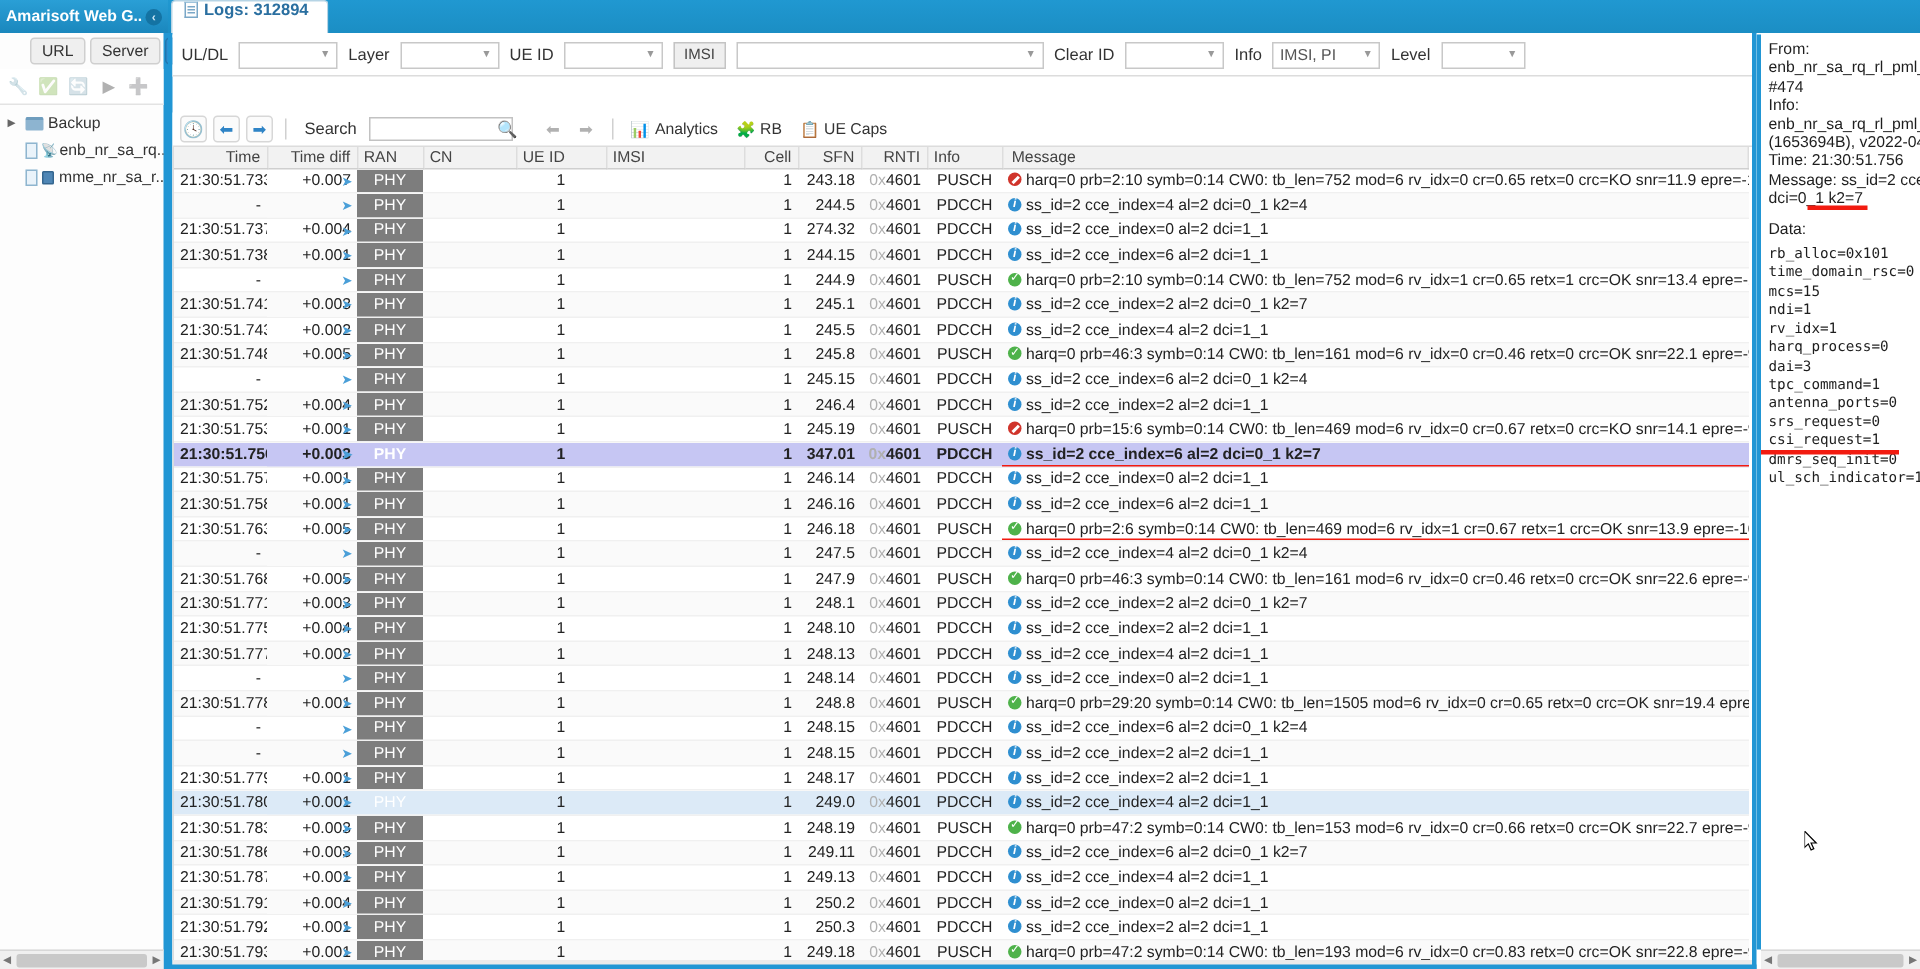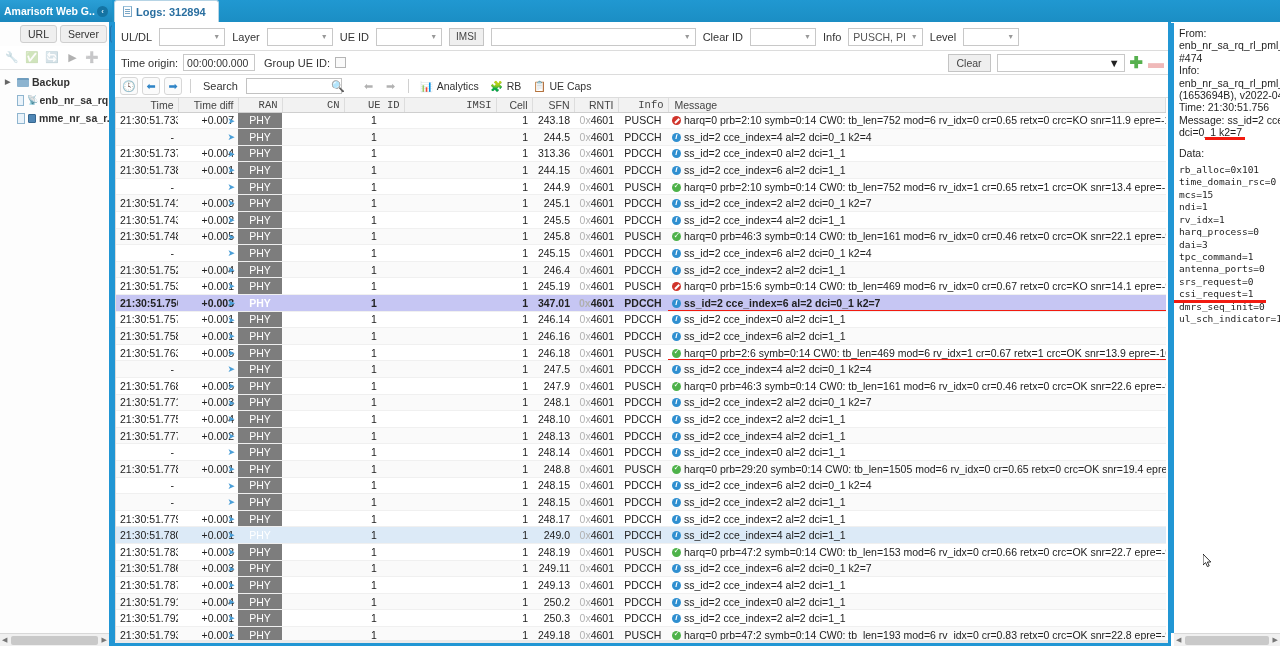--- a/index.html
+++ b/index.html
@@ -29,21 +29,21 @@
   .tab-left .collapse {
     width: 11px; height: 11px; border-radius: 50%;
     background: #1473a3; color: #cfe9f6;
     font-size: 8px; line-height: 11px; text-align: center;
     margin-left: 2px; cursor: pointer;
   }
   .tab-logs {
     position: absolute; left: 114px; top: 0; height: 22px;
     background: #ffffff; color: #2a6fa0;
     border-top-left-radius: 3px; border-top-right-radius: 3px;
-    display: flex; align-items: center; gap: 4px;
+    display: flex; gap: 4px;
     padding: 0 12px 0 8px; font-size: 11px; font-weight: bold;
     border: 1px solid #b6d4e5; border-bottom: none;
   }
   .doc-ico {
     width: 9px; height: 11px; background: #fdfdfd;
     border: 1px solid #7aa7c7; border-top-color: #9ec4dc;
     position: relative; display: inline-block;
   }
   .doc-ico::after {
     content: ""; position: absolute; left: 1px; top: 2px;
@@ -64,21 +64,21 @@
     display: flex; align-items: center; justify-content: center;
     font-size: 11px; cursor: pointer; }
   .sb-url {
     display: flex; gap: 3px; padding: 3px 4px; align-items: center; margin-left: 16px;
   }
   .pill {
     font-size: 10.5px; padding: 2px 7px; border-radius: 3px;
     background: #efefef; border: 1px solid #cfcfcf; color: #333; cursor: pointer;
   }
   .pill.active { background: #2b8fd0; border-color: #2076ae; color: #fff; font-weight: bold; }
-  .tree { padding: 3px 0 0 2px; font-size: 10.5px; font-weight: bold; }
+  .tree { padding: 3px 0 0 2px; font-size: 10.5px; }
   .tree-row { display: flex; align-items: center; gap: 3px; height: 18px; padding-left: 3px; cursor: pointer; }
   .tree-row .arrow { width: 9px; color: #666; font-size: 7px; }
   .folder-ico {
     width: 12px; height: 9px; background: #8db4d0; border-radius: 1px;
     border-top: 2px solid #6f9dbe; display: inline-block;
   }
   .file-ico {
     width: 8px; height: 11px; background: #eaf3fa; border: 1px solid #8fb5cf;
     display: inline-block; position: relative;
   }
@@ -165,21 +165,21 @@
   .table-wrap {
     position: absolute; left: 115px; top: 98px; width: 1055px; height: 542px;
     overflow: hidden; background: #fff; border-left: 1px solid #dcdcdc;
   }
   table.logs { border-collapse: collapse; width: 1050px; table-layout: fixed; }
   table.logs th {
     background: #f2f2f2; border-right: 1px solid #ddd; border-bottom: 1px solid #cfcfcf;
     font-size: 10.5px; font-weight: normal; color: #444; height: 14px;
     text-align: right; padding: 0 4px; white-space: nowrap;
   }
-  table.logs th.c { text-align: right; font-family: Liberation Mono, monospace; }
+  table.logs th.c { text-align: left; }
   table.logs th.l { text-align: left; padding-left: 6px; }
   table.logs td {
     font-size: 10.5px; height: 16.6px; padding: 0 4px; white-space: nowrap;
     overflow: hidden; border-bottom: 1px solid #f0f0f0;
   }
   tr.alt td { background: #fafafa; }
   tr.sel-row td { background: #c6c6f3 !important; font-weight: bold; }
   tr.sel2-row td { background: #dceaf7 !important; }
   td.time { text-align: right; width: 62px; color: #222; }
   td.tdiff { text-align: right; width: 60px; color: #222; position: relative; padding-right: 16px; }
@@ -318,43 +318,30 @@
       <span></span>
       <span class="caret">▼</span>
     </div>
     <span class="flabel">Clear ID</span>
     <div class="fsel">
       <span></span>
       <span class="caret">▼</span>
     </div>
     <span class="flabel">Info</span>
     <div class="fsel" style="min-width:72px">
-      <span>PUSCH, PI</span>
+      <span>IMSI, PI</span>
       <span class="caret">▼</span>
     </div>
     <span class="flabel">Level</span>
     <div class="fsel" style="min-width:56px">
       <span></span>
       <span class="caret">▼</span>
     </div>
   </div>
 
-  <div class="filterbar2">
-    <span class="flabel" style="margin-right:5px">Time origin:</span>
-    <input class="torigin-inp" value="00:00:00.000" style="">
-    <span class="flabel" style="margin:0 5px 0 9px">Group UE ID:</span>
-    <span class="chk"></span>
-    <span class="spacer"></span>
-    <div class="clear-btn">Clear</div>
-    <div class="preset-sel" style="margin-left:6px">
-      <span class="caret">▼</span>
-    </div>
-    <span class="plus-ico">✚</span>
-    <span class="minus-ico">▬</span>
-  </div>
 
   <div class="searchbar">
     <div class="rnd-btn">🕓</div>
     <div class="rnd-btn" style="color:#2f84c6">⬅</div>
     <div class="rnd-btn" style="color:#2f84c6">➡</div>
     <span class="vdiv"></span>
     <span class="flabel" style="margin:14px 4px">Search</span>
     <input class="search-inp" style="width: 96px;" value="">
     <span style="font-size:11px;margin-left:-14px;z-index:2">🔍</span>
     <span class="rnd-btn" style="border:none;background:none;opacity:.35;margin-left:10px">⬅</span>
@@ -421,21 +408,21 @@
             <td class="msg"><span class="sev i"></span><span>ss_id=2 cce_index=4 al=2 dci=0_1 k2=4</span></td>
           </tr>
           <tr>
             <td class="time">21:30:51.737</td>
             <td class="tdiff">+0.004<span class="arr">➤</span></td>
             <td class="ran">PHY</td>
             <td class="cn"></td>
             <td class="ueid">1</td>
             <td class="imsi"></td>
             <td class="cell">1</td>
-            <td class="sfn">313.36</td>
+            <td class="sfn">274.32</td>
             <td class="rnti"><span class="hx">0x</span>4601</td>
             <td class="info">PDCCH</td>
             <td class="msg"><span class="sev i"></span><span>ss_id=2 cce_index=0 al=2 dci=1_1</span></td>
           </tr>
           <tr class="alt">
             <td class="time">21:30:51.738</td>
             <td class="tdiff">+0.001<span class="arr">➤</span></td>
             <td class="ran">PHY</td>
             <td class="cn"></td>
             <td class="ueid">1</td>

